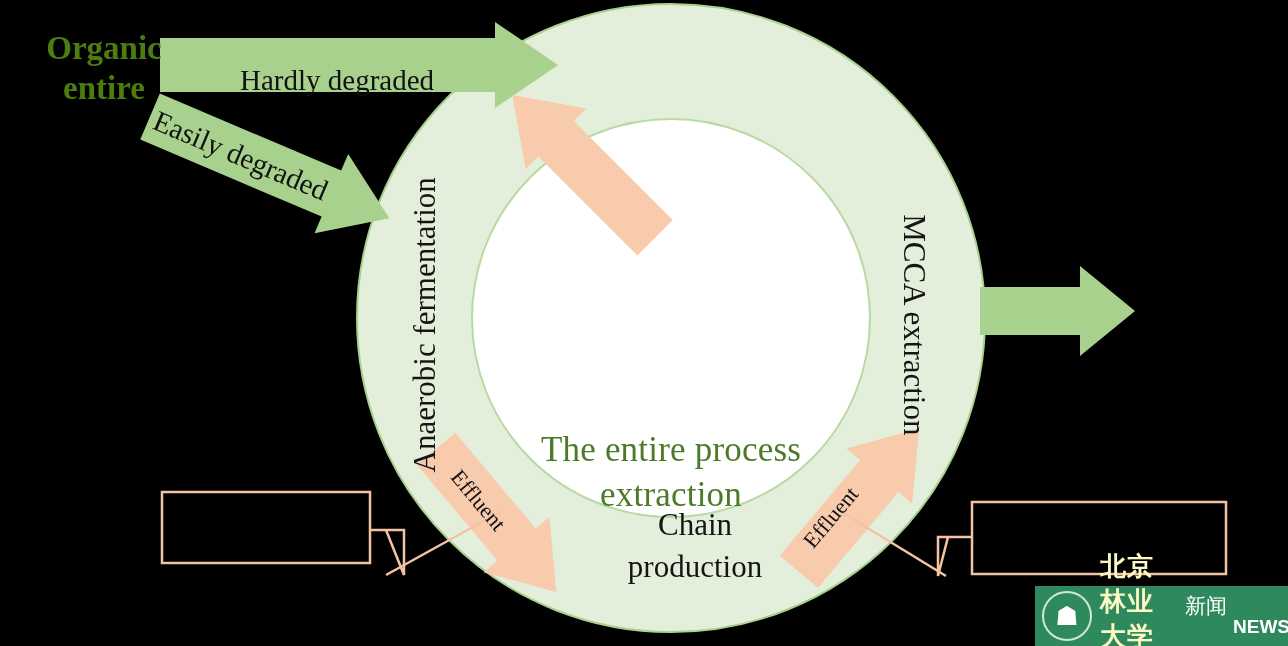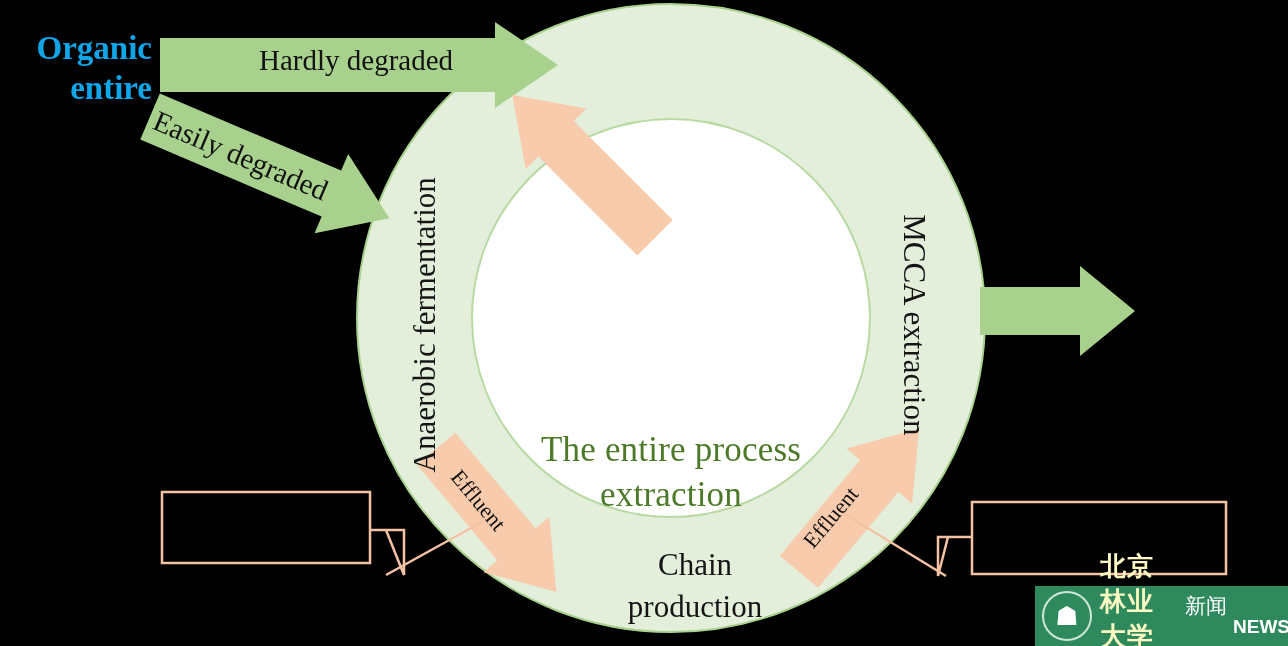--- a/index.html
+++ b/index.html
@@ -22,48 +22,48 @@
   
   #center-text{
     left:471px;top:118px;width:400px;height:400px;
     display:flex;align-items:flex-end;justify-content:center;text-align:center;
     color:#4d7a29;font-size:35px;line-height:1.28;letter-spacing:.2px;
   }
 
   
   .ring-label{color:#151515;font-size:31px;white-space:nowrap;}
   #label-pretreatment{left:585px;top:46px;}
-  #label-chain{left:610px;top:544px;width:170px;text-align:center;
+  #label-chain{left:610px;top:504px;width:170px;text-align:center;
                font-size:31px;line-height:1.35;color:#151515;}
   #label-anaerobic{
     left:300px;top:200px;width:250px;height:250px;
     display:flex;align-items:center;justify-content:center;
   }
   #label-anaerobic .rot{
     transform:rotate(-90deg);white-space:nowrap;font-size:31px;color:#151515;
     line-height:1.28;text-align:center;
   }
   #label-mcca{
     left:790px;top:200px;width:250px;height:250px;
     display:flex;align-items:center;justify-content:center;
   }
   #label-mcca .rot{
     transform:rotate(90deg);white-space:nowrap;font-size:31px;color:#151515;
     line-height:1.28;text-align:center;
   }
 
   
   #organic-waste{
-    left:2px;top:28px;width:150px;text-align:right;
-    color:#0ea5e9;font-size:33px;line-height:1.22;font-weight:700;
+    left:29px;top:28px;width:150px;text-align:center;
+    color:#4d7c0f;font-size:33px;line-height:1.22;font-weight:700;
   }
 
   
   .arrow-text{color:#111;white-space:nowrap;}
-  #txt-hardly{left:240px;top:44px;font-size:29px;margin-left:19px;}
+  #txt-hardly{left:240px;top:64px;font-size:29px;}
   #txt-easily{left:155px;top:103px;font-size:29px;transform:rotate(23deg);
               transform-origin:0 50%;}
   #txt-eff-left{left:455px;top:460px;font-size:22px;transform:rotate(50deg);
                 transform-origin:0 50%;}
   #txt-eff-right{left:808px;top:532px;font-size:22px;transform:rotate(-50deg);
                  transform-origin:0 50%;}
 
   
   svg.layer{position:absolute;left:0;top:0;width:1288px;height:646px;overflow:visible;}
 

